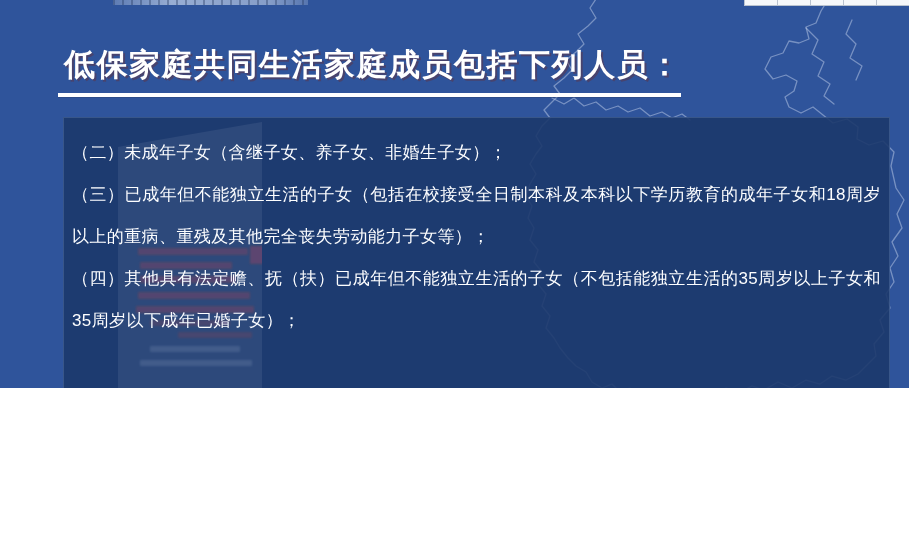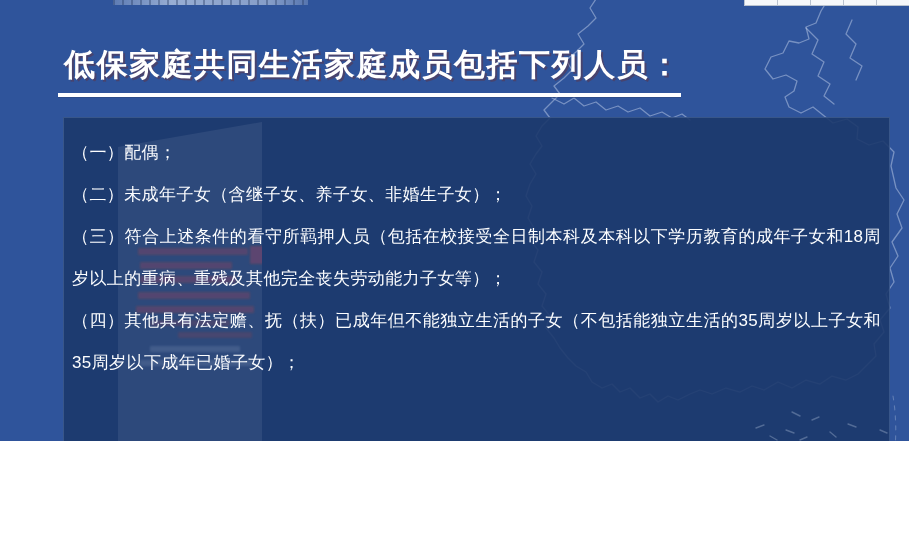--- a/index.html
+++ b/index.html
@@ -1,18 +1,18 @@
 <!DOCTYPE html>
 <html><head>
 <meta charset="utf-8">
 <style>
   html,body{margin:0;padding:0;}
   body{width:909px;height:546px;overflow:hidden;
        font-family:"Liberation Sans","DejaVu Sans",sans-serif;}
-  .stage{position:relative;width:909px;height:441px;background:#2F549B;overflow:hidden;}
+  .stage{position:relative;width:909px;height:388px;background:#2F549B;overflow:hidden;}
 
   
   .top-ghost-strip{position:absolute;left:113px;top:0;width:195px;height:5px;z-index:2;
     background:
       repeating-linear-gradient(90deg, rgba(35,55,95,.38) 0 2px, transparent 2px 9px),
       linear-gradient(90deg, rgba(200,214,236,.30), rgba(216,228,246,.62) 30%, rgba(205,218,238,.55) 80%, rgba(190,205,230,.28));}
   .top-table-strip{position:absolute;left:744px;top:0;width:165px;height:5px;z-index:2;
     background-image:repeating-linear-gradient(90deg,#b9c2cf 0 1px,#f5f7fa 1px 33px);
     border-bottom:1px solid #b9c2cf;}
 
@@ -73,23 +73,22 @@
   <div class="title-underline"></div>
 
   <div class="ghost-lower">
     <div class="tb" style="left:30px;top:18px;width:130px;height:6px;"></div>
     <div class="tb" style="left:20px;top:32px;width:150px;height:6px;"></div>
     <div class="bb" style="left:55px;top:52px;width:75px;height:6px;"></div>
     <div class="bb" style="left:30px;top:64px;width:125px;height:5px;"></div>
   </div>
 
   <div class="panel">
-    <p>（一）配偶；</p>
     <p>（二）未成年子女（含继子女、养子女、非婚生子女）；</p>
-    <p>（三）符合上述条件的看守所羁押人员（包括在校接受全日制本科及本科以下学历教育的成年子女和18周岁以上的重病、重残及其他完全丧失劳动能力子女等）；</p>
+    <p>（三）已成年但不能独立生活的子女（包括在校接受全日制本科及本科以下学历教育的成年子女和18周岁以上的重病、重残及其他完全丧失劳动能力子女等）；</p>
     <p>（四）其他具有法定赡、抚（扶）已成年但不能独立生活的子女（不包括能独立生活的35周岁以上子女和35周岁以下成年已婚子女）；</p>
   </div>
 
   <div class="ghost-upper">
     <div class="rb" style="left:132px;top:124px;width:26px;height:18px;background:rgba(192,62,46,.32);"></div>
     <div class="rb" style="left:20px;top:126px;width:110px;height:7px;"></div>
     <div class="rb" style="left:22px;top:140px;width:92px;height:7px;"></div>
     <div class="rb" style="left:22px;top:154px;width:96px;height:7px;"></div>
     <div class="rb" style="left:20px;top:170px;width:112px;height:7px;"></div>
     <div class="rb" style="left:18px;top:184px;width:118px;height:7px;"></div>

